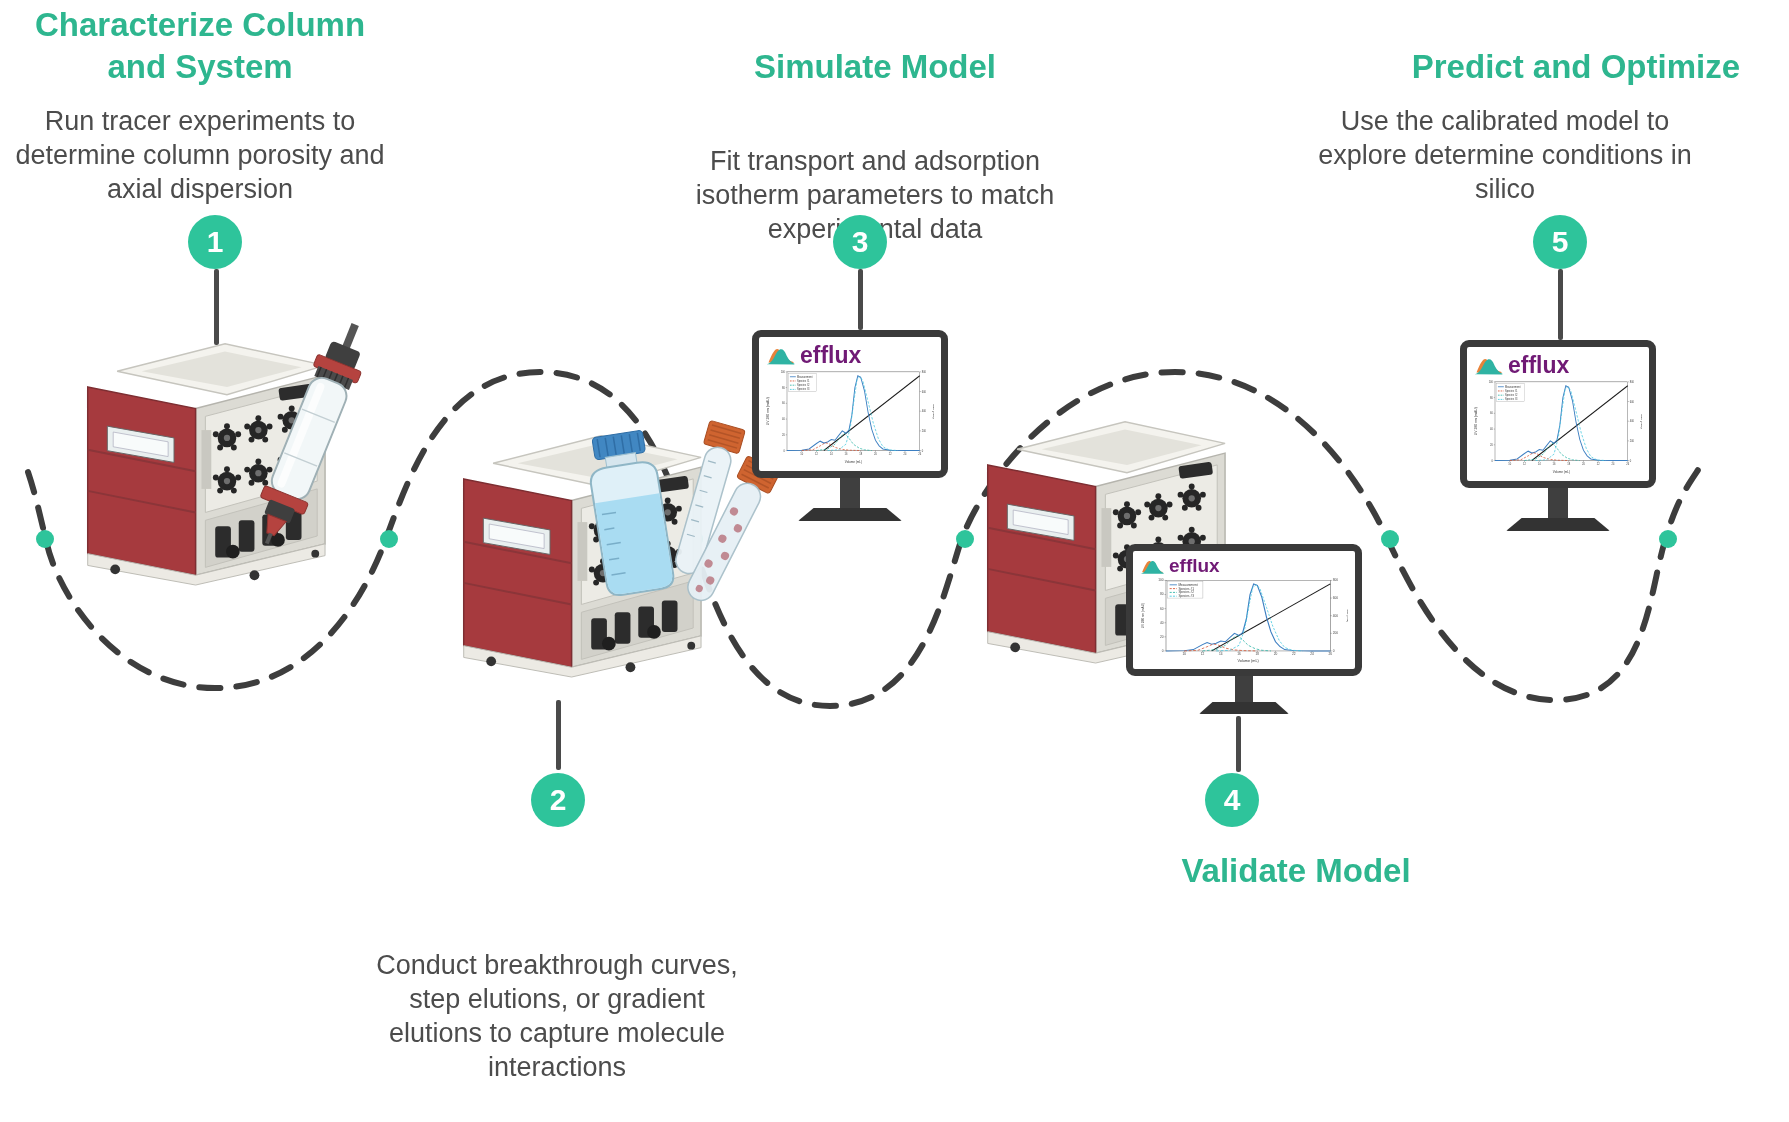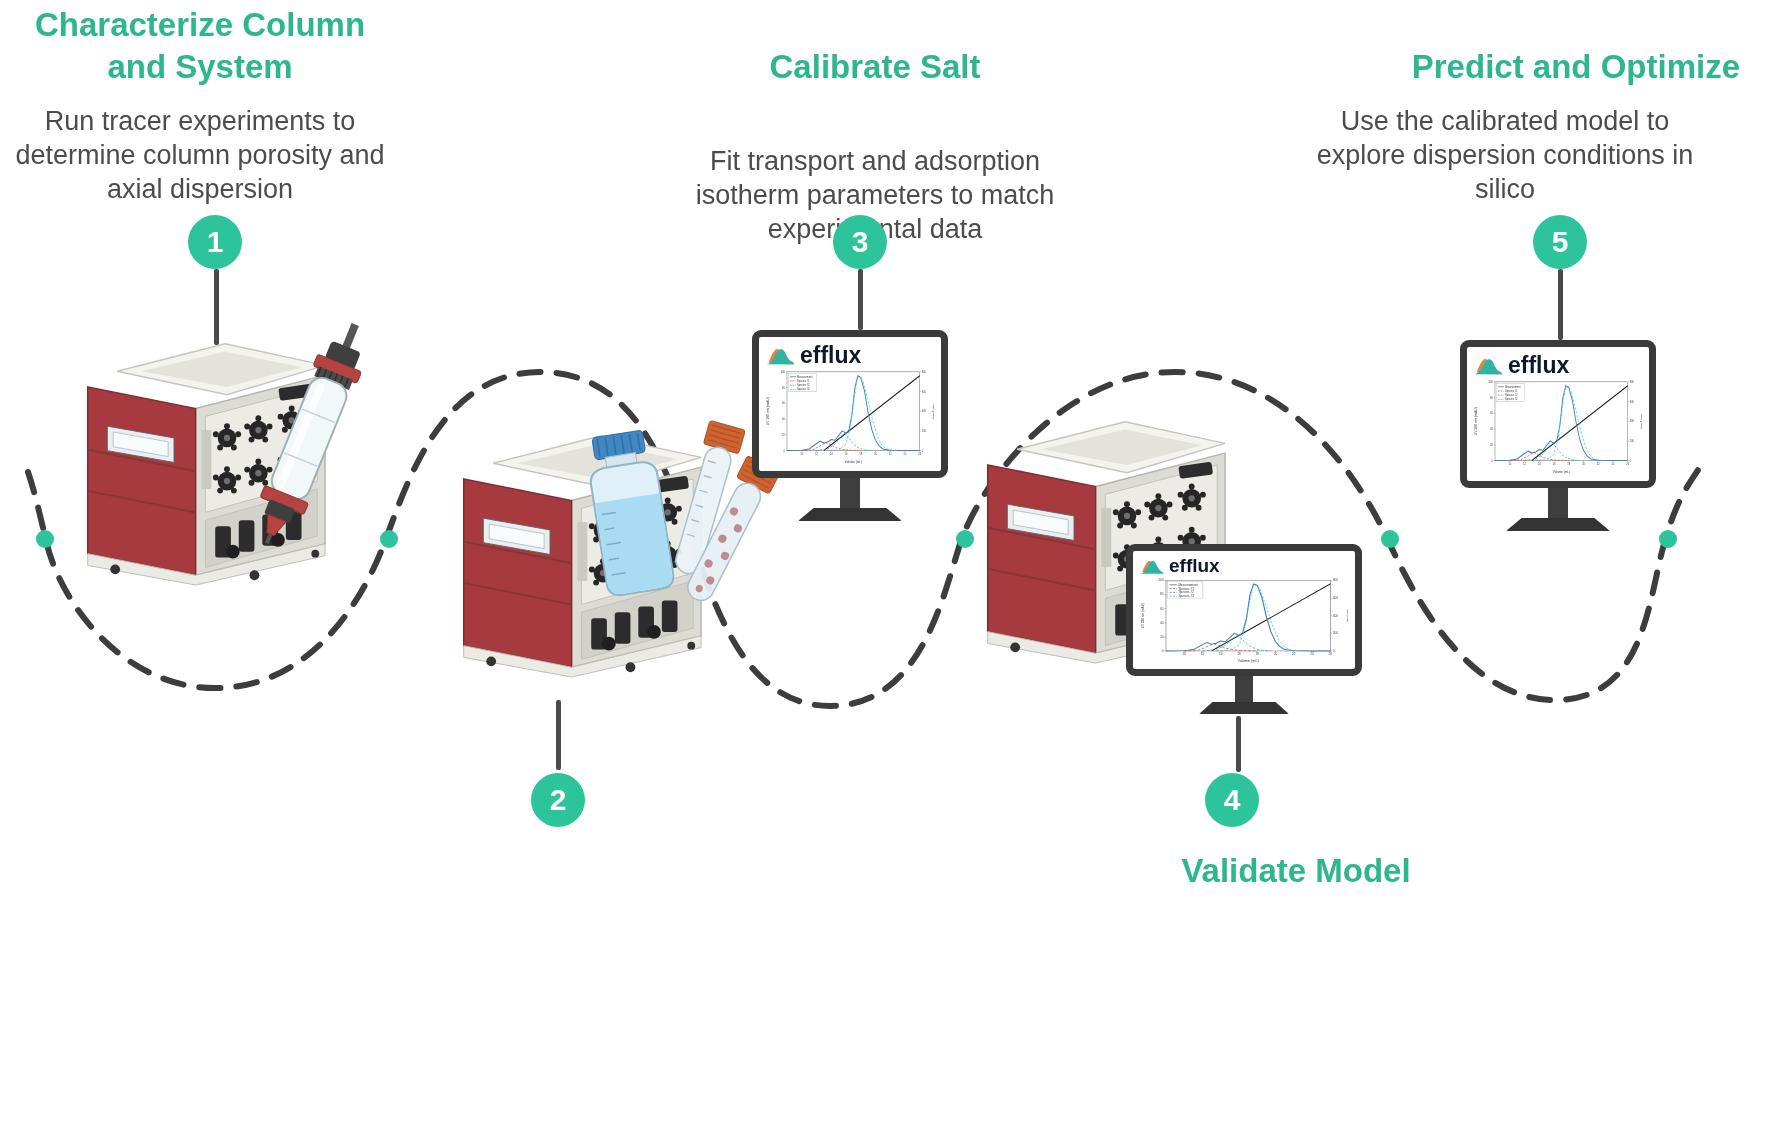--- a/index.html
+++ b/index.html
@@ -18,21 +18,21 @@
   .step-title{position:absolute;transform:translateX(-50%);width:470px;text-align:center;
     color:var(--accent);font-weight:bold;font-size:33px;line-height:1.26;white-space:pre-line;z-index:4;}
   .step-desc{position:absolute;transform:translateX(-50%);width:480px;text-align:center;
     color:var(--text);font-size:27px;line-height:1.26;white-space:pre-line;z-index:4;}
   .step-circle{position:absolute;transform:translateX(-50%);width:54px;height:54px;border-radius:50%;
     background:var(--circle);color:#fff;font-weight:bold;font-size:30px;text-align:center;
     line-height:54px;z-index:4;}
   .monitor{position:absolute;z-index:3;}
   .screen{box-sizing:border-box;border:7px solid #3a3a3a;border-radius:9px;background:#fff;
     padding:5px 7px 2px 7px;height:148px;}
-  .m-logo{display:flex;align-items:center;gap:4px;font-weight:bold;font-size:23px;color:#0f172a;height:26px;}
+  .m-logo{display:flex;align-items:center;gap:4px;font-weight:bold;font-size:23px;color:#701a75;height:26px;}
   .logo-icon{width:30px;height:24px;}
   .logo-icon .lp1{fill:var(--logo-orange);}
   .logo-icon .lp2{fill:var(--logo-teal);}
   svg.chart{display:block;width:100%;height:96px;}
   .m-neck{width:20px;height:30px;margin:0 auto;background:#3f3f3f;}
   .m-base{width:104px;height:13px;margin:0 auto;background:#333;
     clip-path:polygon(15% 0,85% 0,100% 100%,0 100%);border-radius:2px;}
   .monitor.small .screen{height:132px;padding-top:4px;}
   .monitor.small .m-logo{font-size:19px;height:22px;}
   .monitor.small .logo-icon{width:25px;height:20px;}
@@ -169,22 +169,26 @@
     </svg>
 
   <svg class="art" viewBox="0 0 290 260" style="left:434px;top:424px;width:285px;height:255px;">
       <use href="#machine-g"></use>
     </svg>
   <svg class="art front" viewBox="0 0 175 210" style="left:578px;top:416px;width:178px;height:214px;">
       <use href="#bottles-g"></use>
     </svg>
   <div class="connector" style="left:556px;top:700px;height:70px;"></div>
   <div class="step-circle" style="left:558px;top:773px;"><span>2</span></div>
-
-  <div class="step-title" style="left:875px;top:46px;">Calibrate Salt</div>
+  <div class="step-desc" style="left:557px;top:948px;">Conduct breakthrough curves,
+step elutions, or gradient
+elutions to capture molecule
+interactions</div>
+
+  <div class="step-title" style="left:875px;top:46px;">Simulate Model</div>
   <div class="step-desc" style="left:875px;top:104px;margin-top:40px;">Fit transport and adsorption
 isotherm parameters to match
 experimental data</div>
   <div class="step-circle" style="left:860px;top:215px;"><span>3</span></div>
   <div class="connector" style="left:858px;top:269px;height:61px;"></div>
   <div class="monitor" style="left:752px;top:330px;width:196px;">
     <div class="screen">
       <div class="m-logo">
         <svg class="logo-icon" viewBox="0 0 36 26">
           <path class="lp1" d="M3,22 C9,7 13,2 17,8.5 C20,13.5 25,19.5 33,21.5 L33,22.5 Z"></path>
@@ -332,21 +336,21 @@
     </div>
     <div class="m-neck"></div>
     <div class="m-base"></div>
   </div>
   <div class="connector" style="left:1236px;top:716px;height:56px;"></div>
   <div class="step-circle" style="left:1232px;top:773px;"><span>4</span></div>
   <div class="step-title" style="left:1296px;top:850px;">Validate Model</div>
 
   <div class="step-title" style="left:1505px;top:46px;text-align:right;">Predict and Optimize</div>
   <div class="step-desc" style="left:1505px;top:104px;">Use the calibrated model to
-explore dispersion conditions in
+explore determine conditions in
 silico</div>
   <div class="step-circle" style="left:1560px;top:215px;"><span>5</span></div>
   <div class="connector" style="left:1558px;top:269px;height:71px;"></div>
   <div class="monitor" style="left:1460px;top:340px;width:196px;">
     <div class="screen">
       <div class="m-logo">
         <svg class="logo-icon" viewBox="0 0 36 26">
           <path class="lp1" d="M3,22 C9,7 13,2 17,8.5 C20,13.5 25,19.5 33,21.5 L33,22.5 Z"></path>
           <path class="lp2" d="M1,24 C8,22.5 10,14 14,8.5 C18,3.5 22,6.5 24,12 C26,16.5 29,21.5 34,23.2 L34,24.3 Z"></path>
         </svg>

